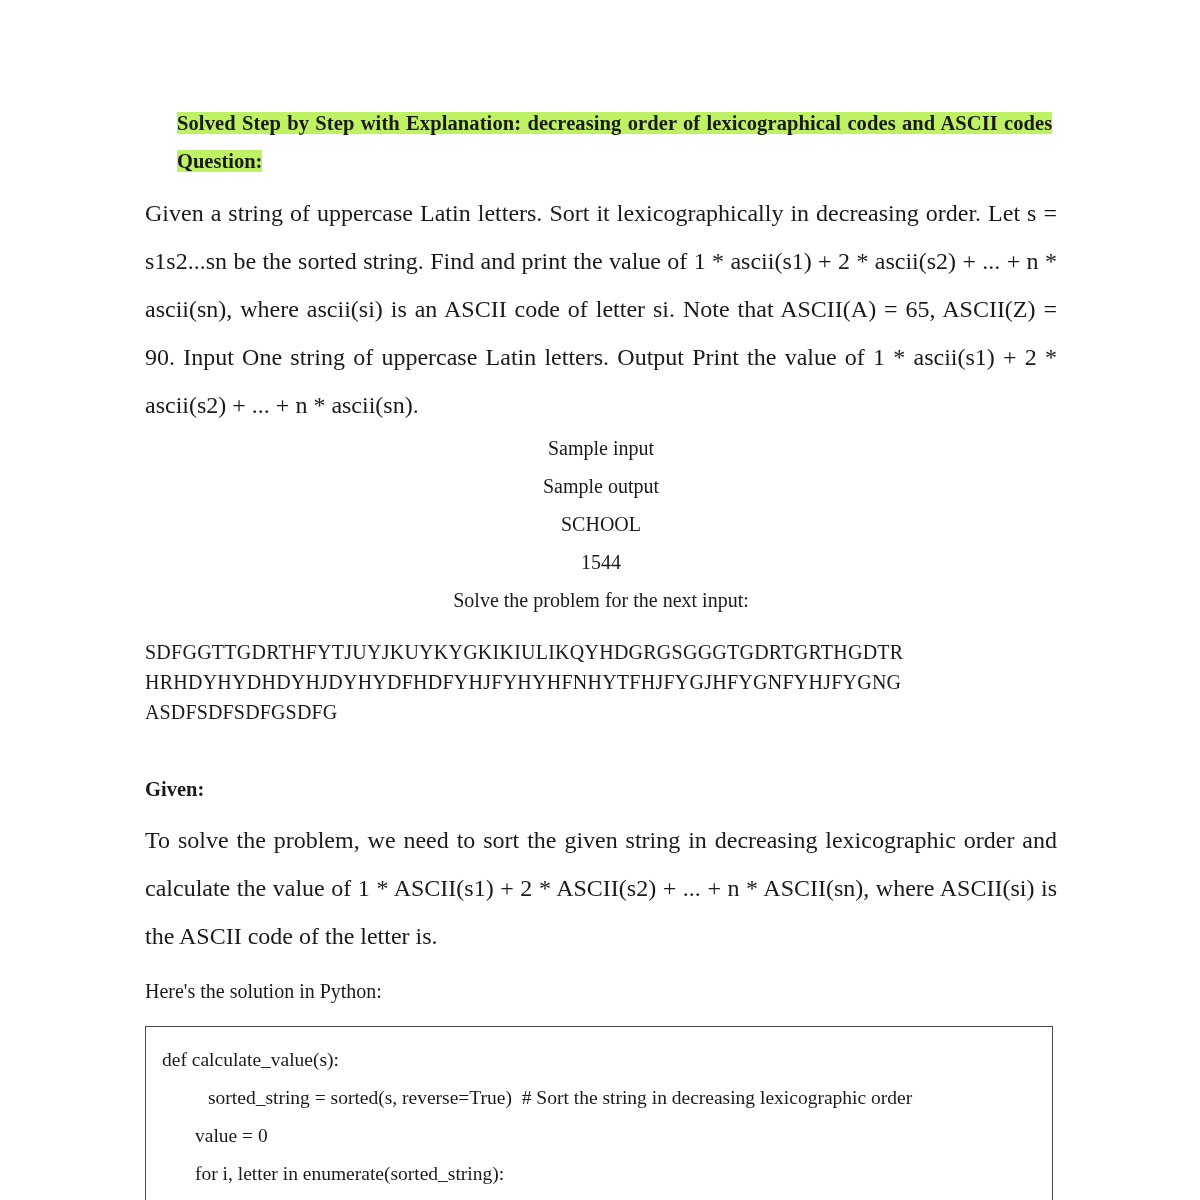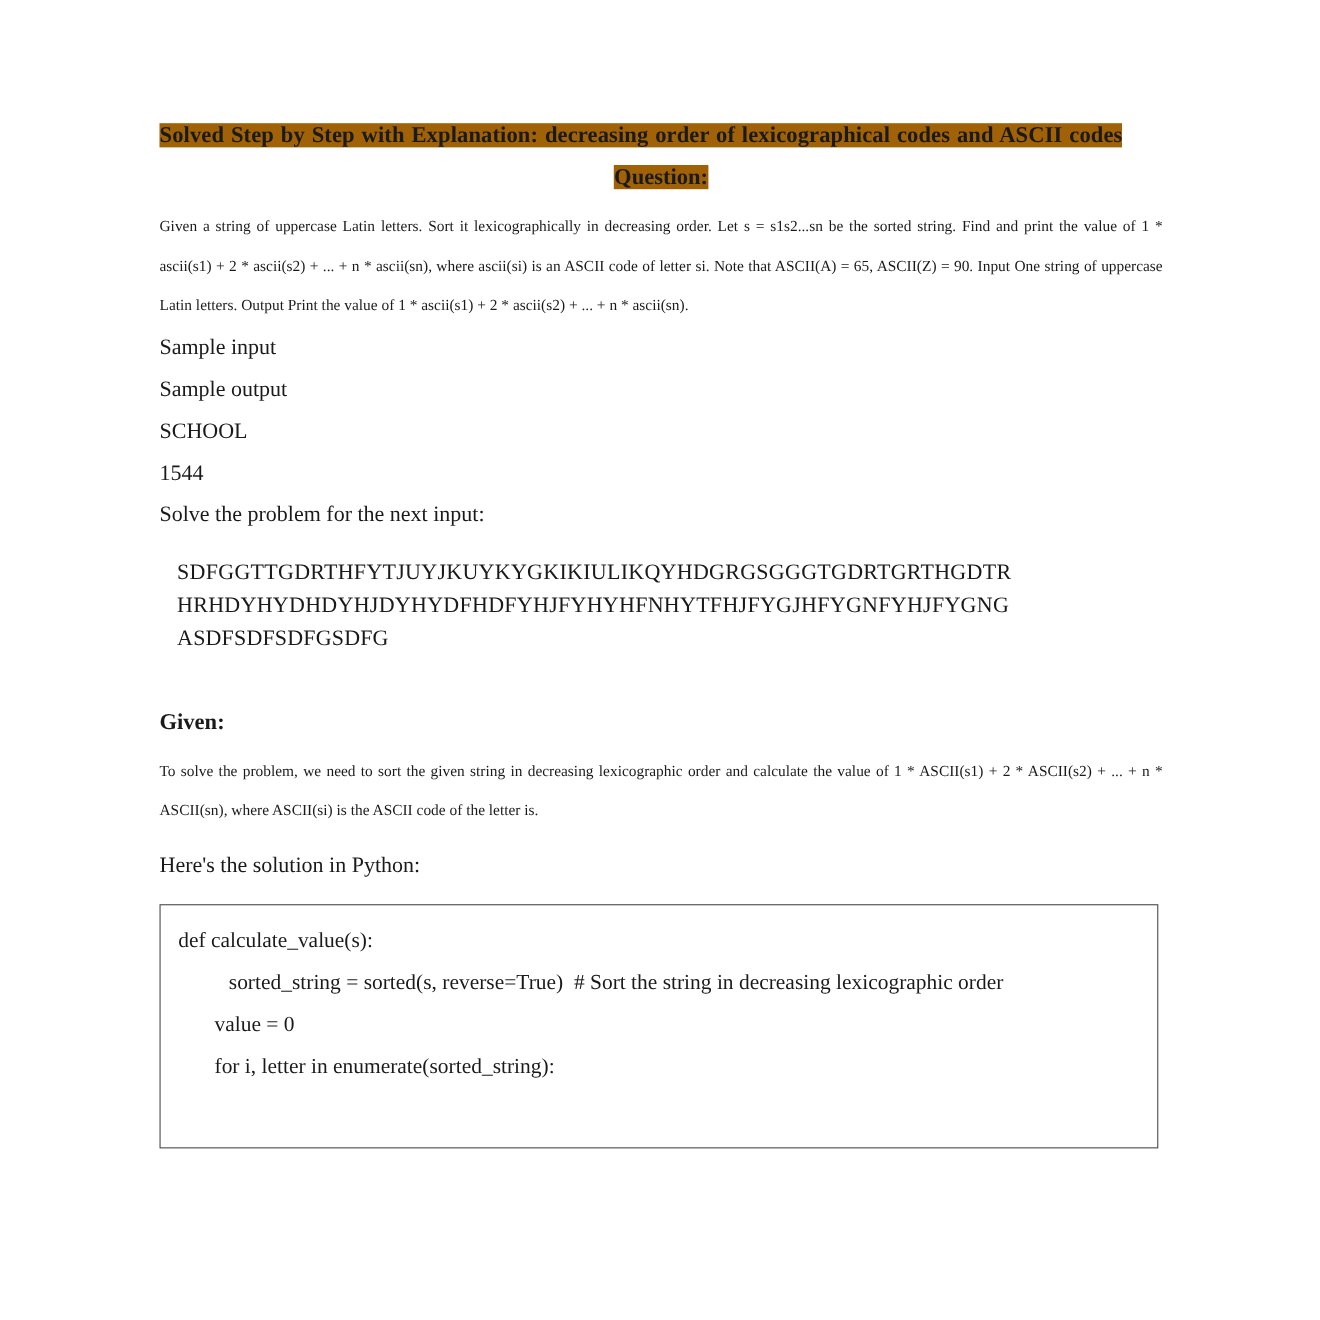--- a/index.html
+++ b/index.html
@@ -31,62 +31,62 @@
     font-weight: bold;
     line-height: 30px;
     letter-spacing: 0.1px;
     text-align: justify;
     text-justify: inter-word;
     margin: 0 0 8px 0;
     word-spacing: 1px;
   }
   .title .hl,
   .subhead .hl {
-    background-color: #a16207;
+    background-color: #bef264;
     box-decoration-break: clone;
+    margin-left: 32px;
     -webkit-box-decoration-break: clone;
   }
   .subhead {
     font-size: 20.5px;
     font-weight: bold;
     line-height: 30px;
     margin: 0 0 13px 0;
-    text-align: center;
   }
 
   
   .para {
-    font-size: 14px;
-    line-height: 36px;
+    font-size: 24px;
+    line-height: 48px;
     text-align: justify;
     text-justify: inter-word;
     margin: 0 0 0 0;
     hyphens: none;
   }
   .line {
     font-size: 20px;
     line-height: 38px;
     margin: 0;
+    text-align: center;
   }
 
   
   .bigstring {
     font-size: 20px;
     line-height: 30px;
     letter-spacing: 0.15px;
     text-align: justify;
     text-justify: inter-character;
     margin: 18px 0 0 0;
     word-break: break-all;
     width: 905px;
   }
   .bigstring > span {
     display: block;
     white-space: nowrap;
-    margin-left: 16px;
   }
   .bigstring .s1,
   .bigstring .s2 {
     letter-spacing: 0.25px;
   }
 
   .gap-answer {
     height: 47px;
   }
 

